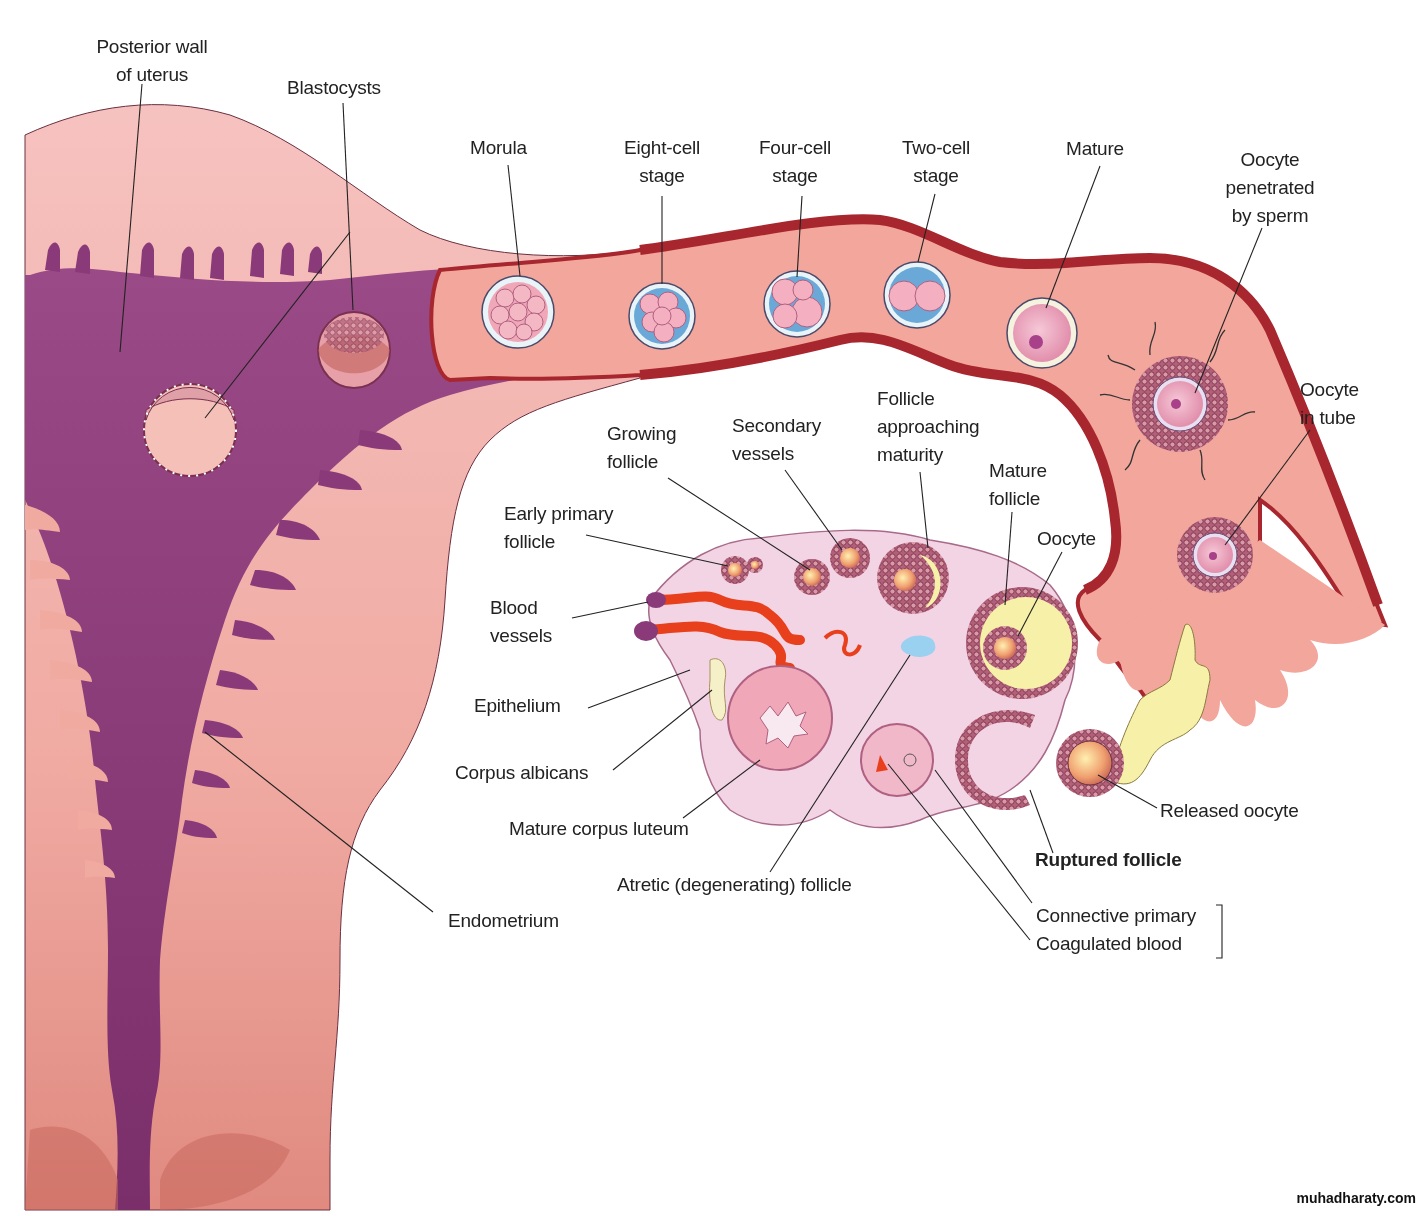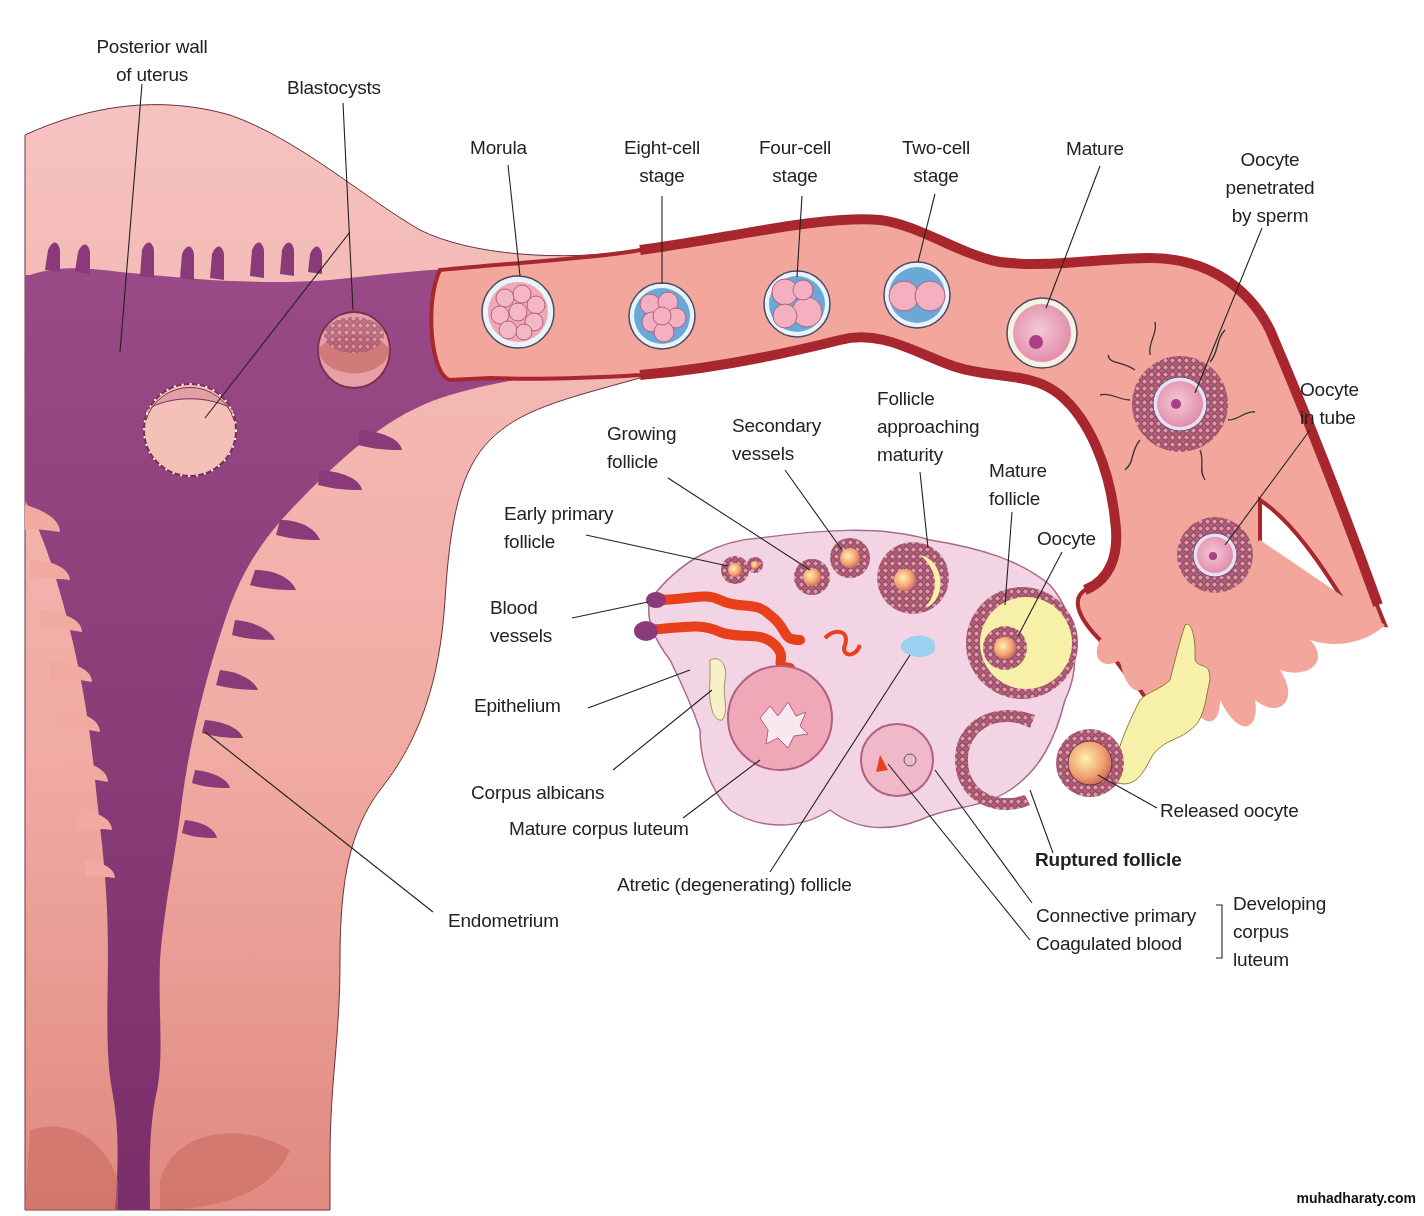--- a/index.html
+++ b/index.html
@@ -286,26 +286,23 @@
 approaching
 maturity</div>
 <div class="lbl" style="left:989px; top:457px;">Mature
 follicle</div>
 <div class="lbl" style="left:1037px; top:525px;">Oocyte</div>
 <div class="lbl" style="left:504px; top:500px;">Early primary
 follicle</div>
 <div class="lbl" style="left:490px; top:594px;">Blood
 vessels</div>
 <div class="lbl" style="left:474px; top:692px;">Epithelium</div>
-<div class="lbl" style="left:471px; top:759px;margin-top:20px;">Corpus albicans</div>
+<div class="lbl" style="left:455px; top:759px;">Corpus albicans</div>
 <div class="lbl" style="left:509px; top:815px;text-align:right;">Mature corpus luteum</div>
 <div class="lbl" style="left:617px; top:871px;">Atretic (degenerating) follicle</div>
 <div class="lbl" style="left:448px; top:907px;">Endometrium</div>
 <div class="lbl" style="left:1160px; top:797px;">Released oocyte</div>
 <div class="lbl" style="left:1035px; top:846px;font-weight:bold;">Ruptured follicle</div>
 <div class="lbl" style="left:1036px; top:902px;">Connective primary</div>
 <div class="lbl" style="left:1036px; top:930px;">Coagulated blood</div>
-<div class="lbl" style="left:1233px; top:890px;">Developing
-corpus
-luteum</div>
 
 <div class="wm">muhadharaty.com</div>
 </div>
 
 </body></html>

